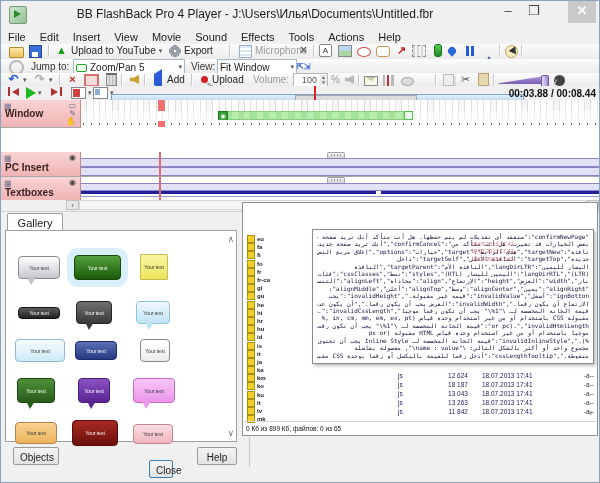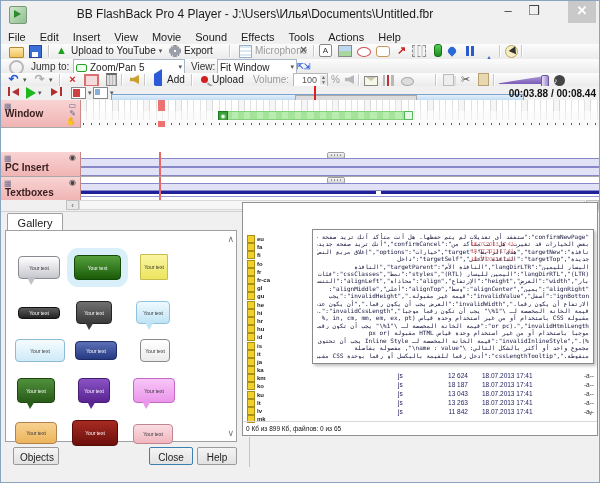--- a/index.html
+++ b/index.html
@@ -504,21 +504,21 @@
         <div class="gal-item rect" style="background: linear-gradient(rgb(166, 43, 34), rgb(109, 15, 12)); border: 1px solid rgb(87, 12, 10); color: rgb(255, 255, 255);">
           <span class="gal-label">Your text</span>
         </div>
         <div class="gal-item rect" style="background: linear-gradient(rgb(250, 221, 226), rgb(240, 182, 190)); border: 1px solid rgb(194, 132, 142); color: rgb(51, 51, 51);">
           <span class="gal-label">Your text</span>
         </div>
       </div>
   </div>
 
   <button class="btn" style="left:12px;top:446px;width:46px;">Objects</button>
-  <button class="btn default" style="left:148px;top:446px;width:44px;">Close</button>
+  <button class="btn default" style="left:148px;top:459px;width:24px;">Close</button>
   <button class="btn" style="left:196px;top:446px;width:40px;">Help</button>
 
   <div class="preview">
     <div class="lang-list" id="lang-list">
         <div class="lang-row">
           <span class="js-ico"></span>
           <span class="lang-label">eu</span>
         </div>
         <div class="lang-row">
           <span class="js-ico"></span>

